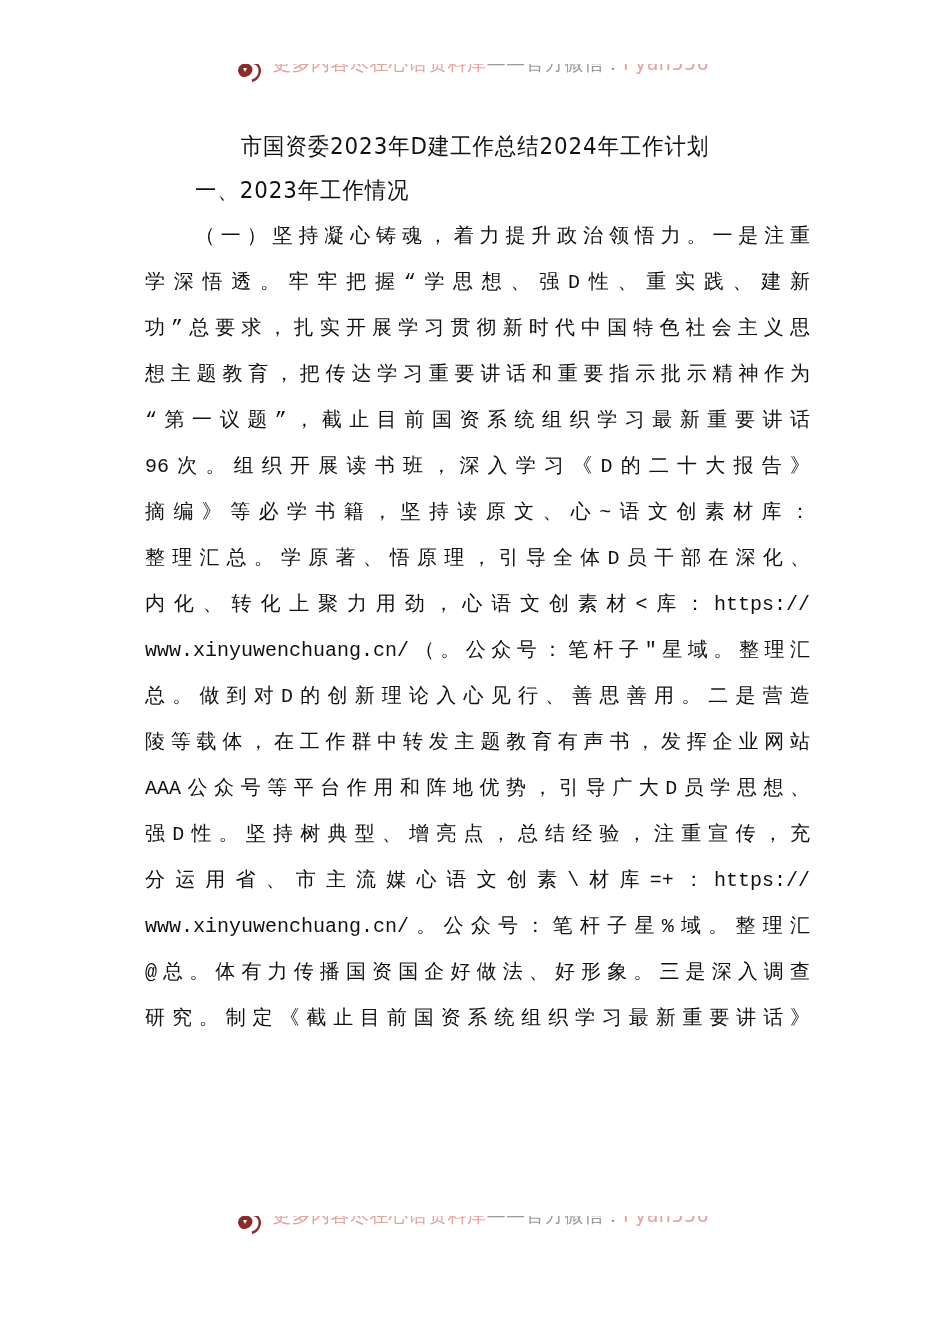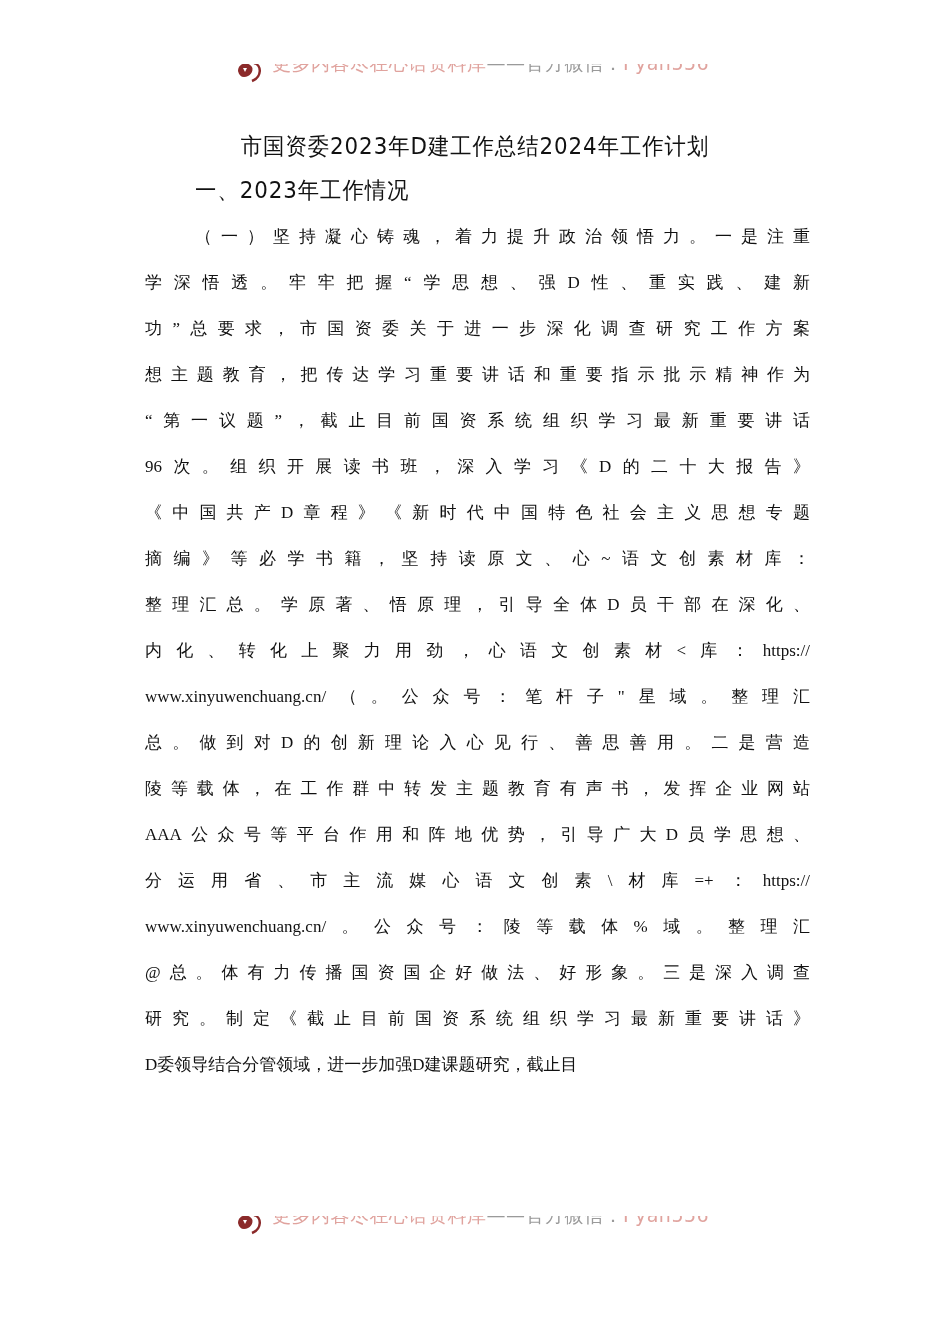--- a/index.html
+++ b/index.html
@@ -78,25 +78,25 @@
 
     .body-text {
       position: absolute;
       top: 214px;
       left: 145px;
       width: 665px;
     }
     .line {
       height: 46px;
       line-height: 46px;
-      font-size: 17px;
+      font-size: 20px;
       white-space: nowrap;
       text-align: justify;
       text-align-last: justify;
-      font-family: Liberation Serif, serif;
+      font-family: Liberation Mono, monospace;
       color: #111;
     }
     .line.first { text-indent: 50px; }
     .line.last { text-align-last: left; }
   </style>
 </head>
 <body>
 
 <div class="banner top">
   <svg class="logo" viewBox="0 0 34 26">
@@ -108,37 +108,36 @@
   <div class="clip"></div>
 </div>
 
 <div class="title">市国资委2023年D建工作总结2024年工作计划</div>
 
 <div class="section-heading">一、2023年工作情况</div>
 
 <div class="body-text">
   <div class="line first">（一）坚持凝心铸魂，着力提升政治领悟力。一是注重</div>
   <div class="line">学深悟透。牢牢把握“学思想、强D性、重实践、建新</div>
-  <div class="line">功”总要求，市国资委关于进一步深化调查研究工作方案</div>
+  <div class="line">功”总要求，扎实开展学习贯彻新时代中国特色社会主义思</div>
   <div class="line">想主题教育，把传达学习重要讲话和重要指示批示精神作为</div>
   <div class="line">“第一议题”，截止目前国资系统组织学习最新重要讲话</div>
   <div class="line">96次。组织开展读书班，深入学习《D的二十大报告》</div>
-  <div class="line">《中国共产D章程》《新时代中国特色社会主义思想专题</div>
   <div class="line">摘编》等必学书籍，坚持读原文、心~语文创素材库：</div>
   <div class="line">整理汇总。学原著、悟原理，引导全体D员干部在深化、</div>
   <div class="line">内化、转化上聚力用劲，心语文创素材&lt;库：https://</div>
   <div class="line">www.xinyuwenchuang.cn/（。公众号：笔杆子"星域。整理汇</div>
   <div class="line">总。做到对D的创新理论入心见行、善思善用。二是营造</div>
   <div class="line">陵等载体，在工作群中转发主题教育有声书，发挥企业网站</div>
   <div class="line">AAA公众号等平台作用和阵地优势，引导广大D员学思想、</div>
+  <div class="line">强D性。坚持树典型、增亮点，总结经验，注重宣传，充</div>
   <div class="line">分运用省、市主流媒心语文创素\材库=+：https://</div>
-  <div class="line">www.xinyuwenchuang.cn/。公众号：陵等载体%域。整理汇</div>
+  <div class="line">www.xinyuwenchuang.cn/。公众号：笔杆子星%域。整理汇</div>
   <div class="line">@总。体有力传播国资国企好做法、好形象。三是深入调查</div>
   <div class="line">研究。制定《截止目前国资系统组织学习最新重要讲话》</div>
-  <div class="line last">D委领导结合分管领域，进一步加强D建课题研究，截止目</div>
 </div>
 
 <div class="banner bottom">
   <svg class="logo" viewBox="0 0 34 26">
     <path d="M6 14 C6 6, 16 4, 20 10 C22 14, 18 20, 12 20 C9 20, 7 18, 6 14 Z" fill="#8b2a2a"></path>
     <path d="M11 11 L15 11 L13 15 Z" fill="#ffffff"></path>
     <path d="M22 6 C30 8, 30 20, 20 24" stroke="#8b2a2a" stroke-width="2.5" fill="none"></path>
   </svg>
   <span class="text"><span class="pink">更多内容尽在心语资料库</span><span class="gray">——官方微信：</span><span class="pink">Pyan556</span></span>
   <div class="clip"></div>

